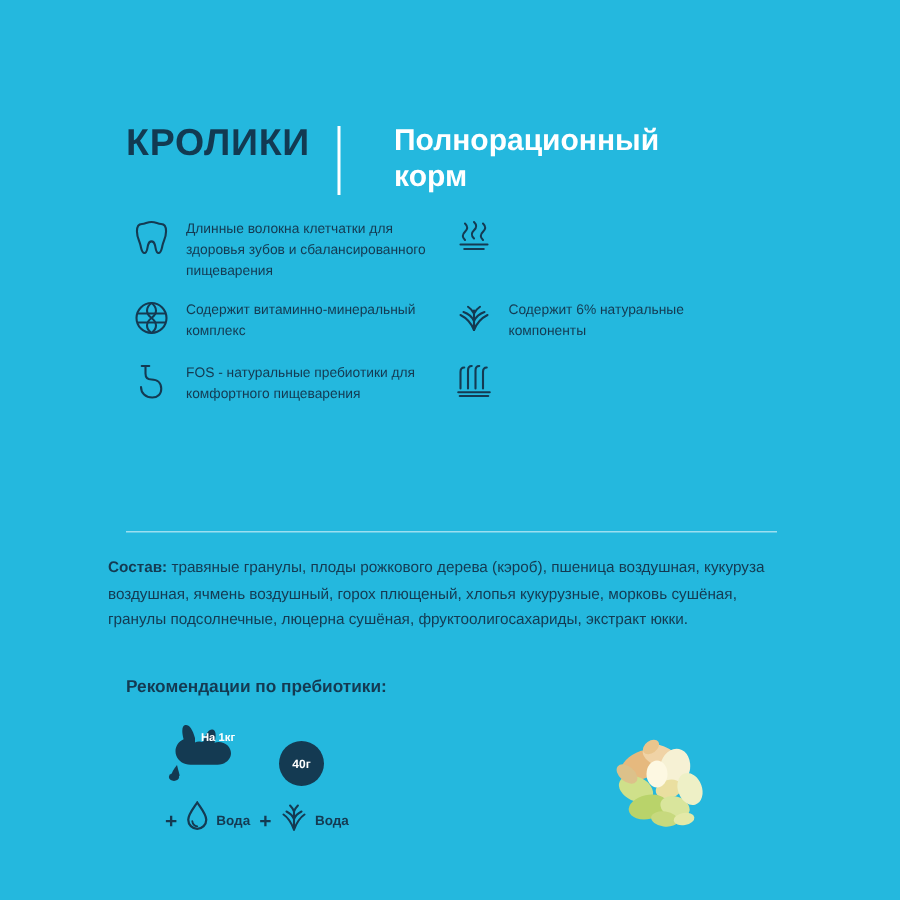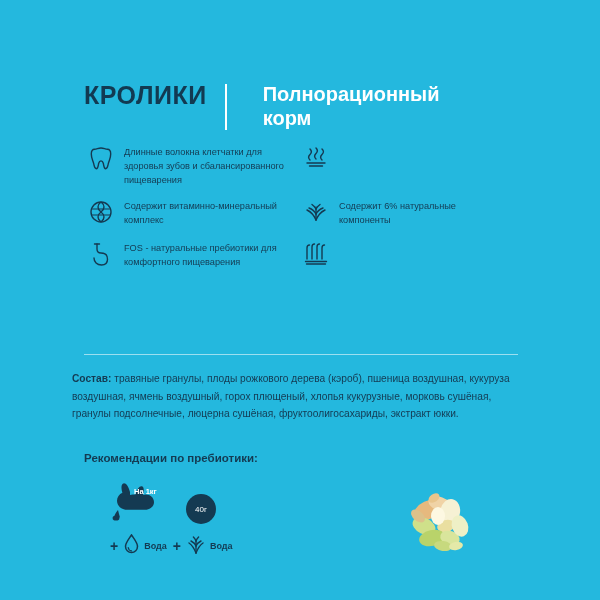--- a/index.html
+++ b/index.html
@@ -150,21 +150,21 @@
     text-align: left;
     width: 28px;
   }
   .dose {
     width: 30px;
     height: 30px;
     border-radius: 50%;
     background: #143a52;
     color: #ffffff;
     font-size: 8px;
-    font-weight: normal;
+    font-weight: bold;
     display: flex;
     align-items: center;
     justify-content: center;
     margin-left: 2px;
     margin-top: 8px;
     text-align: right;
   }
   .rec-row-bottom {
     display: flex;
     align-items: center;

